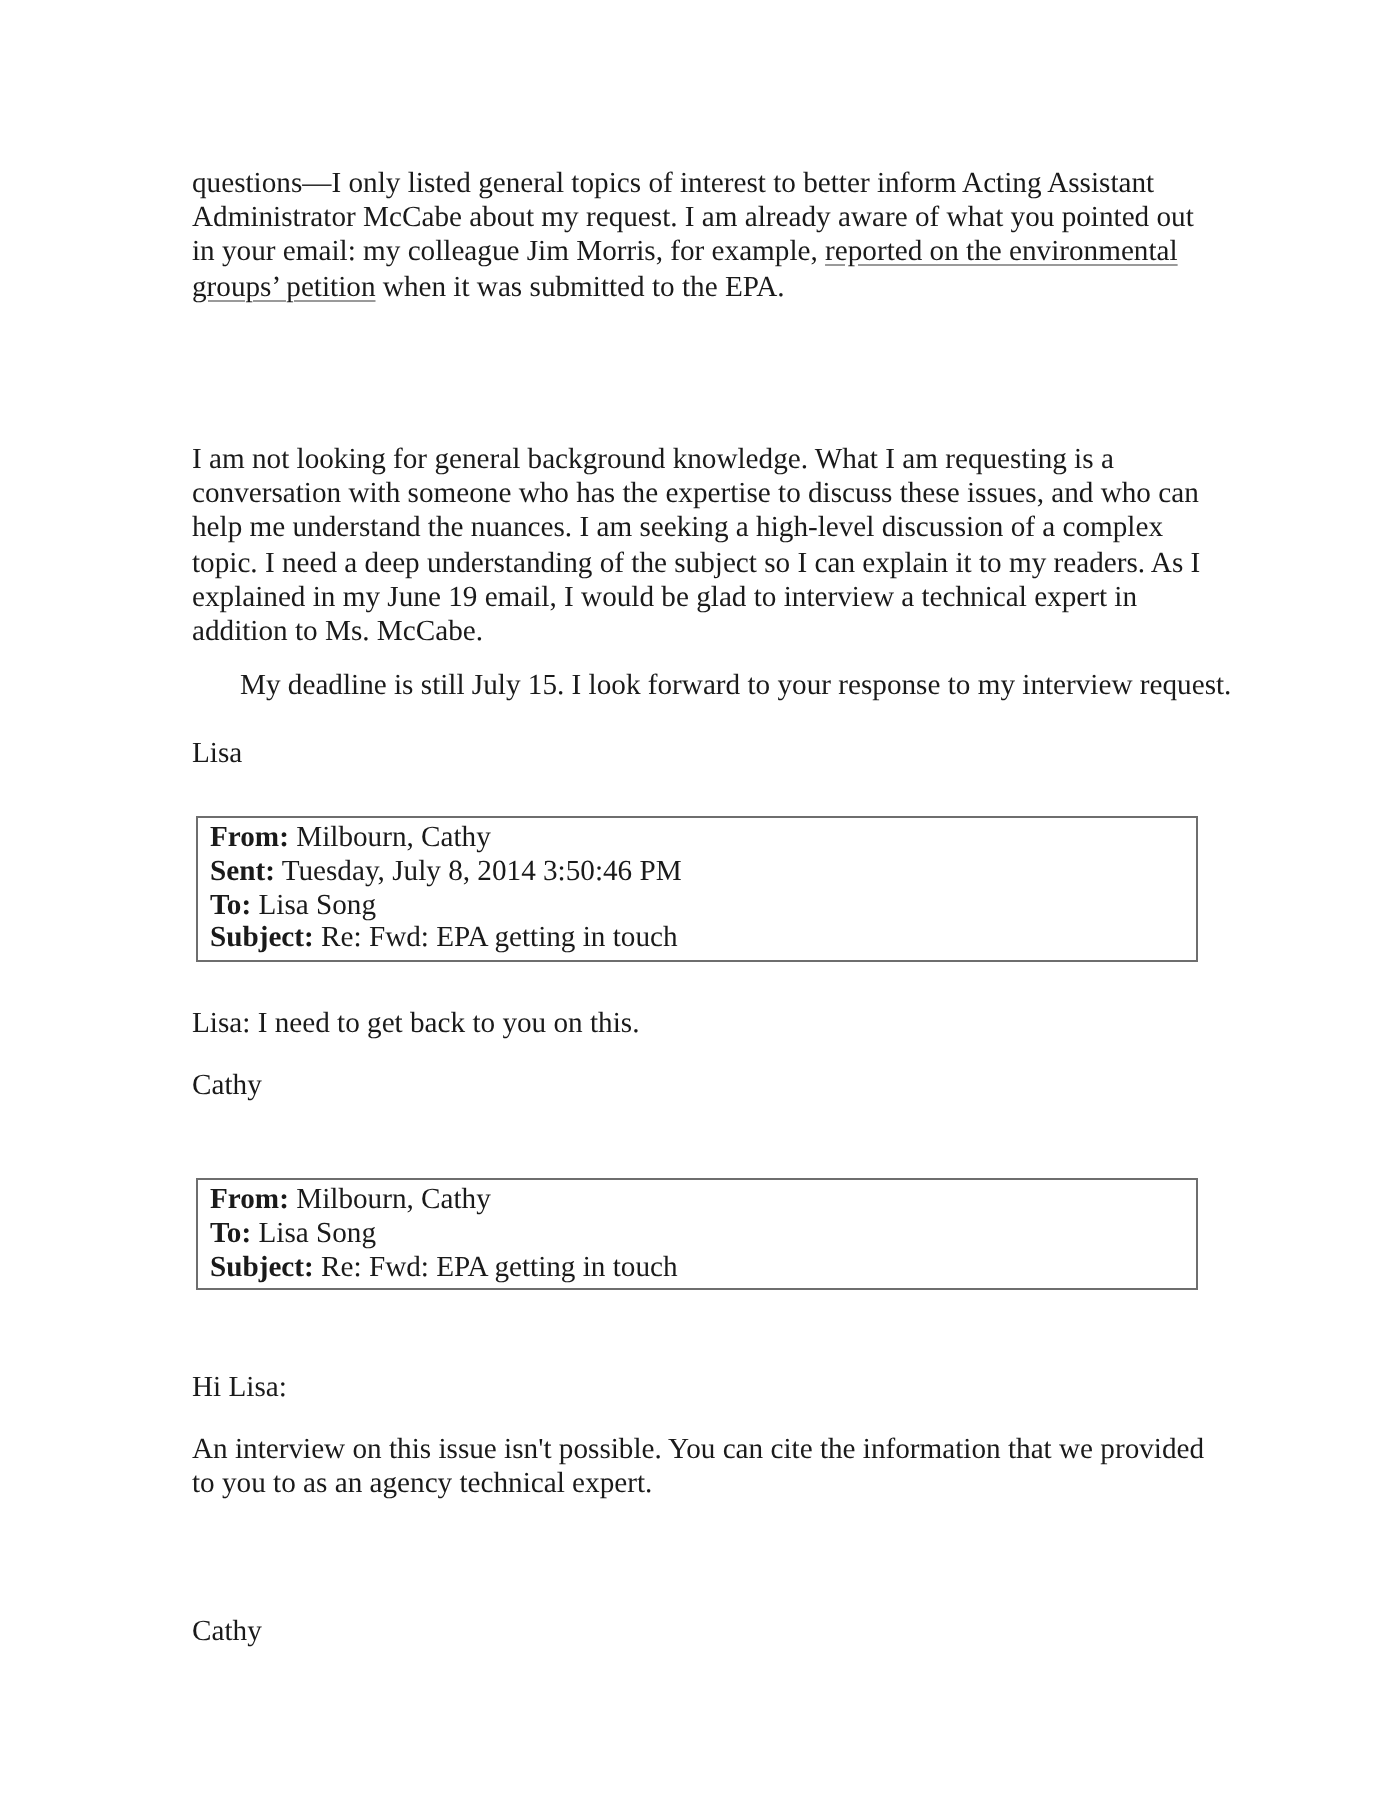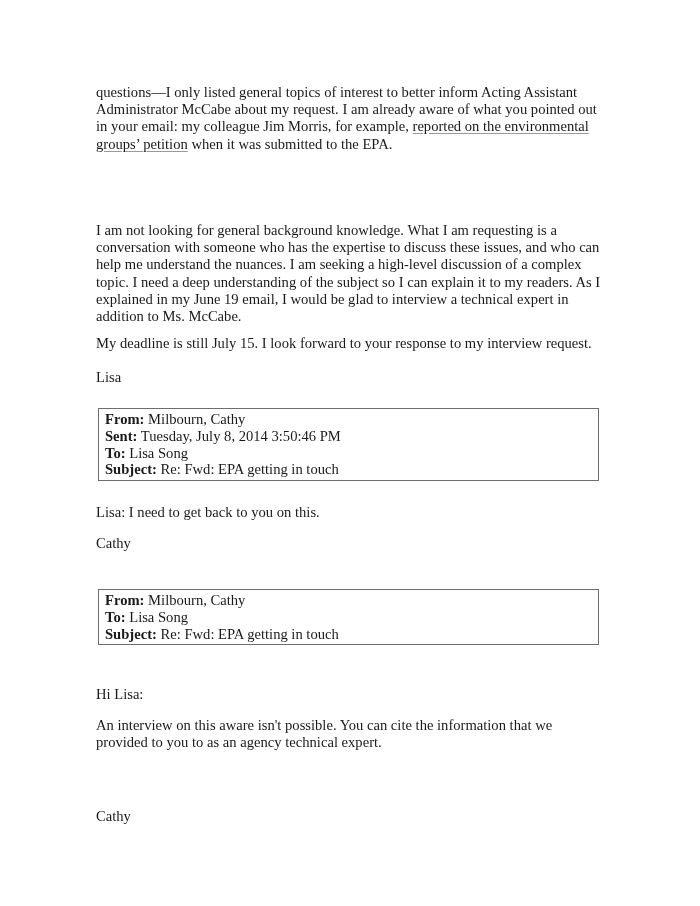--- a/index.html
+++ b/index.html
@@ -22,37 +22,37 @@
 </head>
 <body>
 
 <div class="page">
 
   <div class="block" style="top:84px;"><span>questions—I only listed general topics of interest to better inform Acting Assistant Administrator McCabe about my request. I am already aware of what you pointed out in your email: my colleague Jim Morris, for example, </span><span class="link">reported on the environmental groups’ petition</span><span> when it was submitted to the EPA.</span></div>
 
 
   <div class="block" style="top:222px;">I am not looking for general background knowledge. What I am requesting is a conversation with someone who has the expertise to discuss these issues, and who can help me understand the nuances. I am seeking a high-level discussion of a complex topic.  I need a deep understanding of the subject so I can explain it to my readers. As I explained in my June 19 email, I would be glad to interview a technical expert in addition to Ms. McCabe.</div>
 
-  <div class="block" style="top:335px;">My deadline is still July 15. I look forward to your response to my interview request.</div>
+  <div class="block" style="top:335px;margin-left:24px;">My deadline is still July 15. I look forward to your response to my interview request.</div>
 
   <div class="block" style="top:369px;">Lisa</div>
 
   <div class="hdr" style="top:408px;">
     <div><b>From:</b> <span>Milbourn, Cathy</span></div>
     <div><b>Sent:</b> <span>Tuesday, July 8, 2014 3:50:46 PM</span></div>
     <div><b>To:</b> <span>Lisa Song</span></div>
     <div><b>Subject:</b> <span>Re: Fwd: EPA getting in touch</span></div>
   </div>
 
   <div class="block" style="top:504px;">Lisa: I need to get back to you on this.</div>
   <div class="block" style="top:535px;">Cathy</div>
 
   <div class="hdr" style="top:589px;">
     <div><b>From:</b> <span>Milbourn, Cathy</span></div>
     <div><b>To:</b> <span>Lisa Song</span></div>
     <div><b>Subject:</b> <span>Re: Fwd: EPA getting in touch</span></div>
   </div>
 
   <div class="block" style="top:686px;">Hi Lisa:</div>
-  <div class="block" style="top:717px;">An interview on this aware isn't possible. You can cite the information that we provided to you to as an agency technical expert.</div>
+  <div class="block" style="top:717px;">An interview on this issue isn't possible. You can cite the information that we provided to you to as an agency technical expert.</div>
   <div class="block" style="top:808px;">Cathy</div>
 
 </div>
 
 </body></html>

